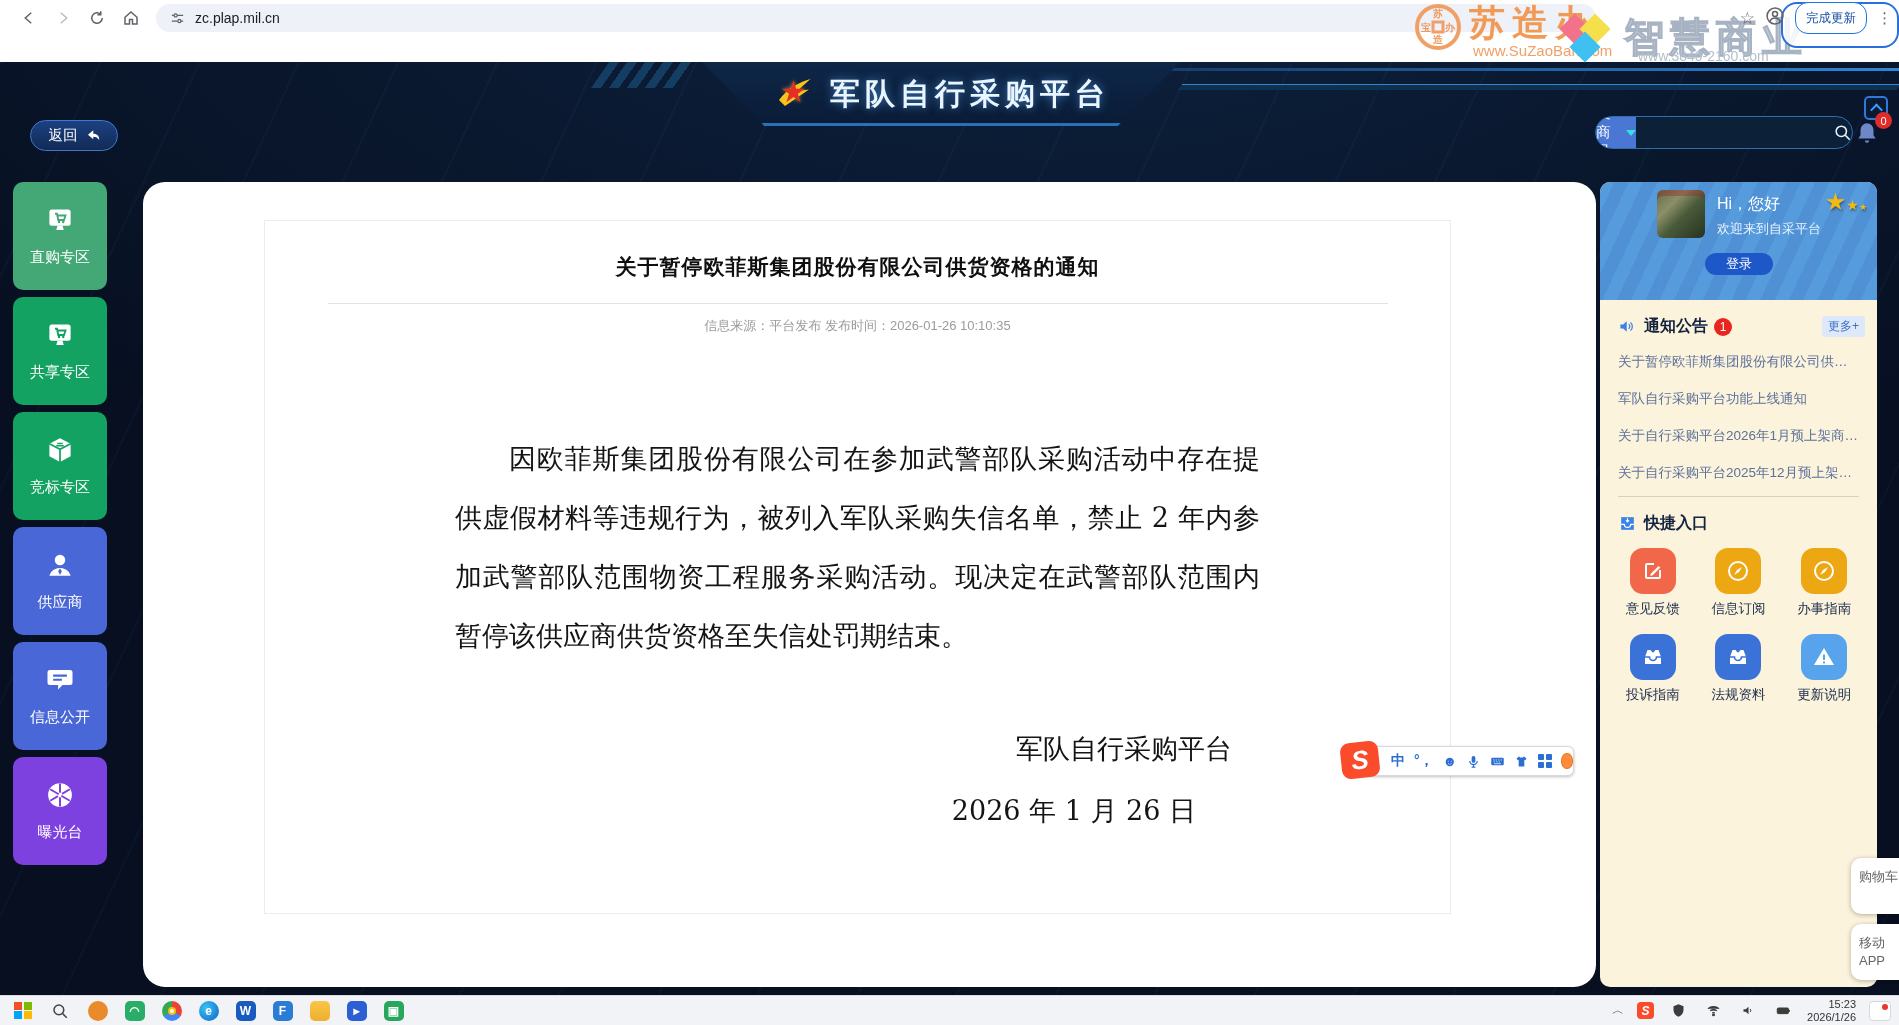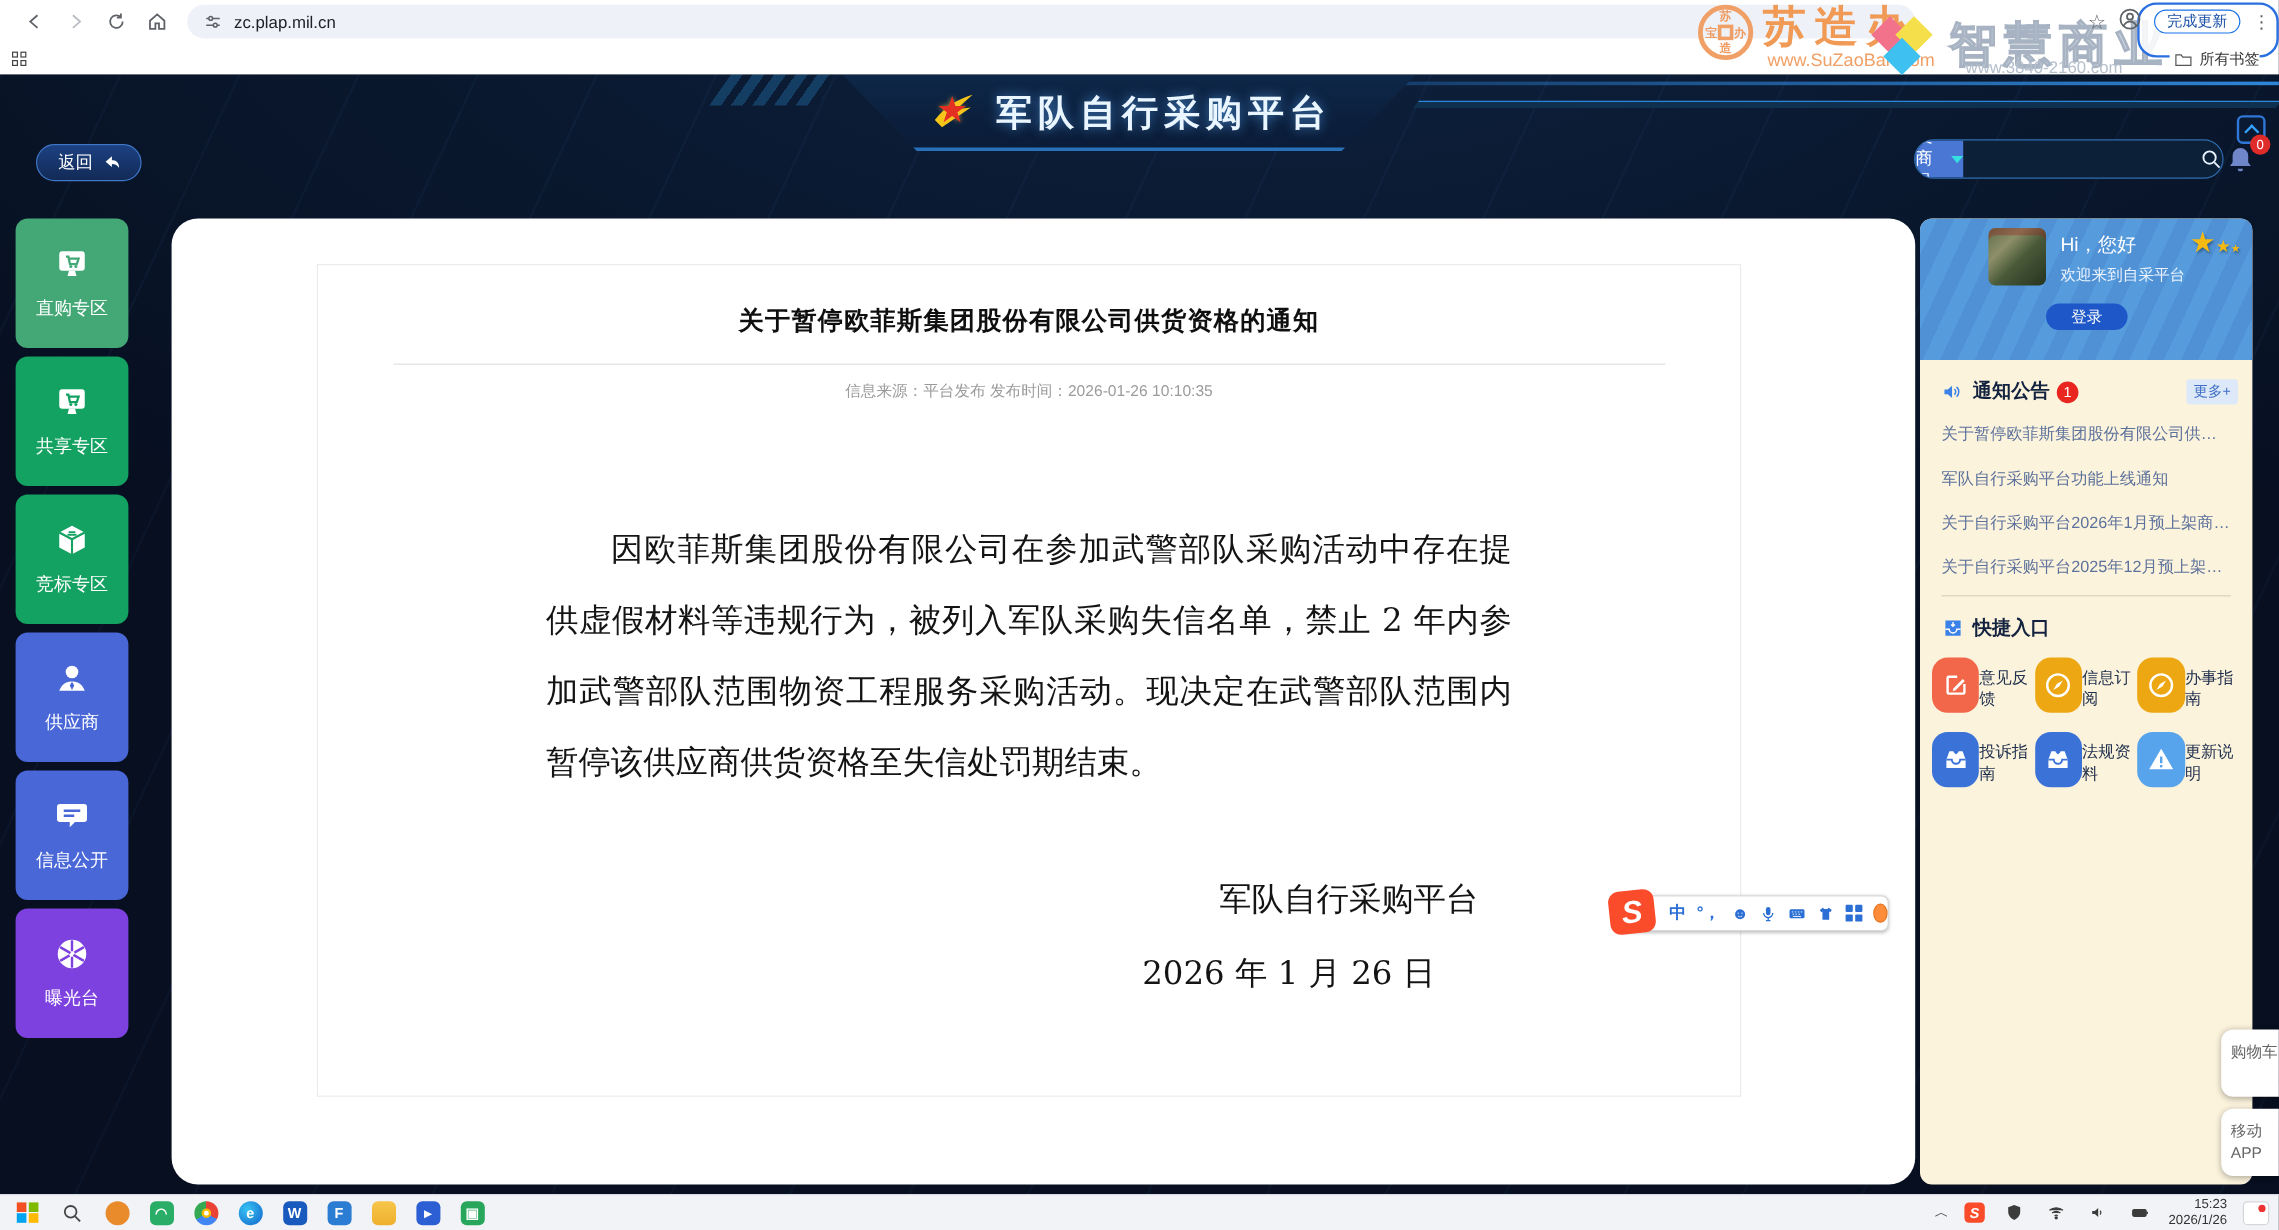--- a/index.html
+++ b/index.html
@@ -11,21 +11,21 @@
   .nav-ic { width:34px; height:28px; display:flex; align-items:center; justify-content:center; color:#5f6368; }
   .nav-ic svg { width:18px; height:18px; stroke:#5f6368; fill:none; stroke-width:2; }
   .nav-ic.dis svg { stroke:#b9bdc2; }
   .url-pill { margin-left:8px; width:1440px; height:28px; background:#eef1f8; border-radius:14px; display:flex; align-items:center; padding:0 14px; gap:10px; }
   .url-pill svg { width:15px; height:15px; stroke:#5f6368; fill:none; stroke-width:2; }
   .url-text { font-size:14px; color:#202124; }
   .chrome-right { position:absolute; right:6px; top:1px; height:34px; display:flex; align-items:center; gap:10px; z-index:60; }
   .star-ic { font-size:17px; color:#5f6368; }
   .profile-ic svg { width:20px; height:20px; stroke:#5f6368; fill:none; stroke-width:1.8; }
   .update-outline { position:absolute; right:0; top:2px; width:118px; height:46px; border:2px solid #2a6fe0; border-radius:16px; background:rgba(255,255,255,.85); z-index:55; }
-  .update-chip { height:20px; border:1.5px solid #1a73e8; border-radius:13px; background:#fff; color:#174ea6; font-size:12.5px; display:flex; align-items:center; padding:0 10px; z-index:61; }
+  .update-chip { height:32px; border:1.5px solid #1a73e8; border-radius:13px; background:#fff; color:#174ea6; font-size:12.5px; display:flex; align-items:center; padding:0 10px; z-index:61; }
   .dots { color:#5f6368; font-size:15px; letter-spacing:1px; z-index:61; }
   .chrome-row2 { position:relative; height:26px; display:flex; align-items:center; padding:0 10px; }
   .grid-ic { display:grid; grid-template-columns:5px 5px; grid-gap:2px; }
   .grid-ic i { width:5px; height:5px; border:1.5px solid #444; display:block; }
   .bookmarks-right { position:absolute; right:16px; display:flex; align-items:center; gap:6px; font-size:12.5px; color:#333; z-index:62; background:#fff; padding-left:4px; }
   .bookmarks-right svg { width:15px; height:13px; stroke:#555; fill:none; stroke-width:1.6; }
 
   
   .wm-su { position:absolute; left:1415px; top:4px; z-index:50; color:#f09a58; display:flex; pointer-events:none; }
   .coin { position:relative; width:46px; height:46px; border:4px solid #f0a066; border-radius:50%; }
@@ -112,21 +112,21 @@
   .rp-sec-head { display:flex; align-items:center; margin:16px 12px 0 18px; }
   .rp-sec-head svg { width:19px; height:19px; margin-right:7px; }
   .rp-sec-title { font-size:16px; font-weight:bold; color:#13233f; }
   .n-badge { min-width:18px; height:18px; border-radius:10px; background:#e8261f; color:#fff; font-size:12px; display:flex; align-items:center; justify-content:center; margin-left:6px; padding:0 4px; }
   .more-chip { margin-left:auto; background:#dde9f8; color:#3f6fc4; font-size:12px; border-radius:3px; padding:2px 6px; cursor:pointer; }
   .notice-list { margin:6px 18px 0 18px; }
   .notice-item { height:37px; line-height:37px; font-size:13.5px; color:#5c719b; white-space:nowrap; overflow:hidden; text-overflow:ellipsis; cursor:pointer; }
   .rp-div { margin:5px 18px 0 18px; border-top:1px solid #d8d2bc; }
 
   .q-grid { display:grid; grid-template-columns:1fr 1fr 1fr; margin:14px 10px 0 10px; row-gap:16px; justify-items:center; }
-  .q-item { display:flex; flex-direction:row; align-items:center; cursor:pointer; }
+  .q-item { display:flex; flex-direction:column; align-items:center; cursor:pointer; }
   .q-icon { width:46px; height:46px; border-radius:13px; background:var(--qc); display:flex; align-items:center; justify-content:center; }
   .q-icon svg { width:24px; height:24px; }
   .q-label { margin-top:6px; font-size:13.5px; color:#22314e; }
 
   .rp-footer { position:absolute; left:0; right:0; bottom:12px; text-align:center; }
   .hotline { font-size:20px; font-weight:bold; color:#e62222; letter-spacing:2px; }
   .hotline svg { width:19px; height:19px; fill:#e62222; vertical-align:-3px; margin-left:6px; }
   .rp-links { display:flex; justify-content:center; gap:44px; margin-top:12px; font-size:12.5px; color:#3a6bd8; }
   .rp-links span { cursor:pointer; }
 
@@ -198,34 +198,20 @@
       <span class="profile-ic"><svg viewBox="0 0 24 24">
             <circle cx="12" cy="12" r="9.5"></circle>
             <circle cx="12" cy="9.5" r="3"></circle>
             <path d="M5.5 19c1.5-3.4 4-4.6 6.5-4.6s5 1.2 6.5 4.6"></path>
           </svg></span>
       <span class="update-chip">完成更新</span>
       <span class="dots">⋮</span>
     </div>
     <div class="update-outline"></div>
   </div>
-  <div class="chrome-row2">
-    <div class="grid-ic">
-        <i></i>
-        <i></i>
-        <i></i>
-        <i></i>
-      </div>
-    <div class="bookmarks-right">
-      <svg viewBox="0 0 24 20">
-          <path d="M2 4 h7 l2 3 h11 v11 H2 Z"></path>
-        </svg>
-      <span>所有书签</span>
-    </div>
-  </div>
 
   <div class="wm-su">
     <div class="coin">
         <i></i>
       <b class="t">苏</b>
         <b class="l">宝</b>
       <b class="r">办</b>
         <b class="b">造</b>
     </div>
     <div class="wm-su-txt">

